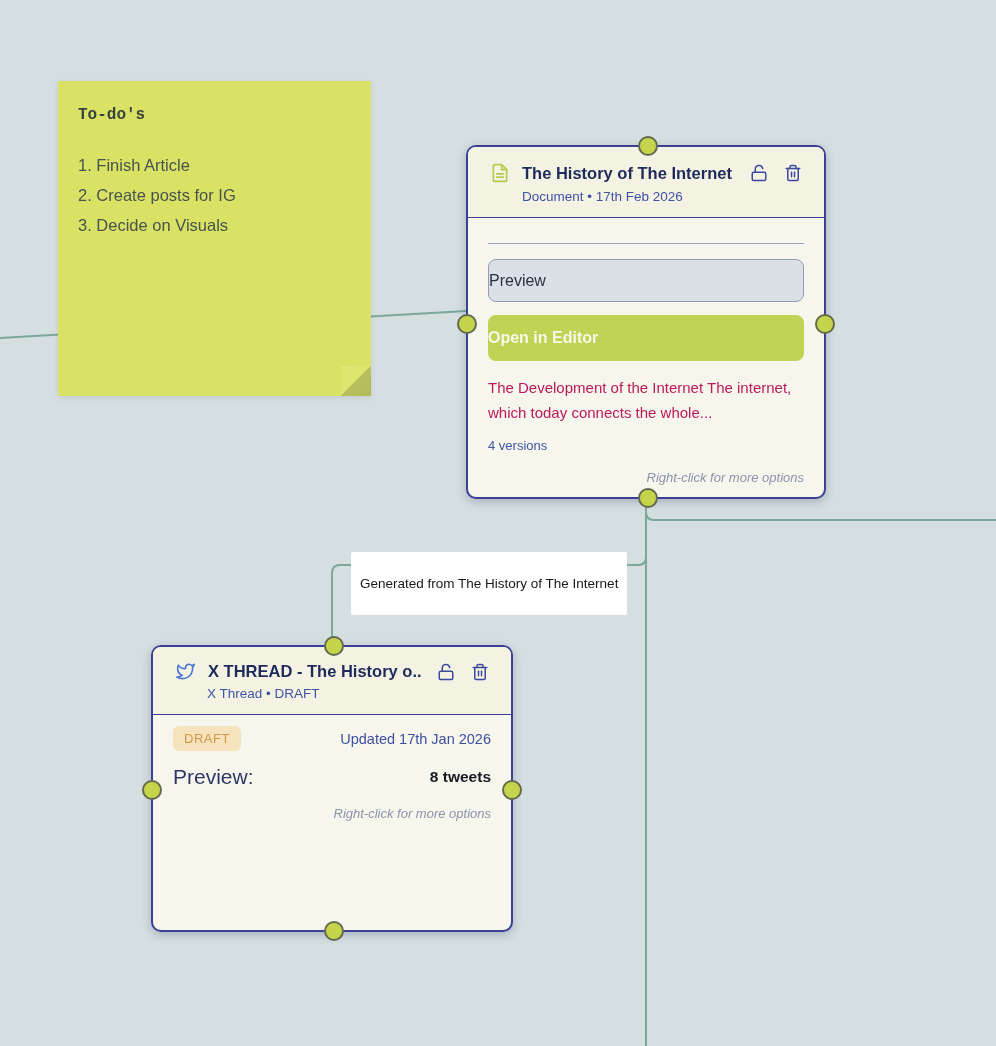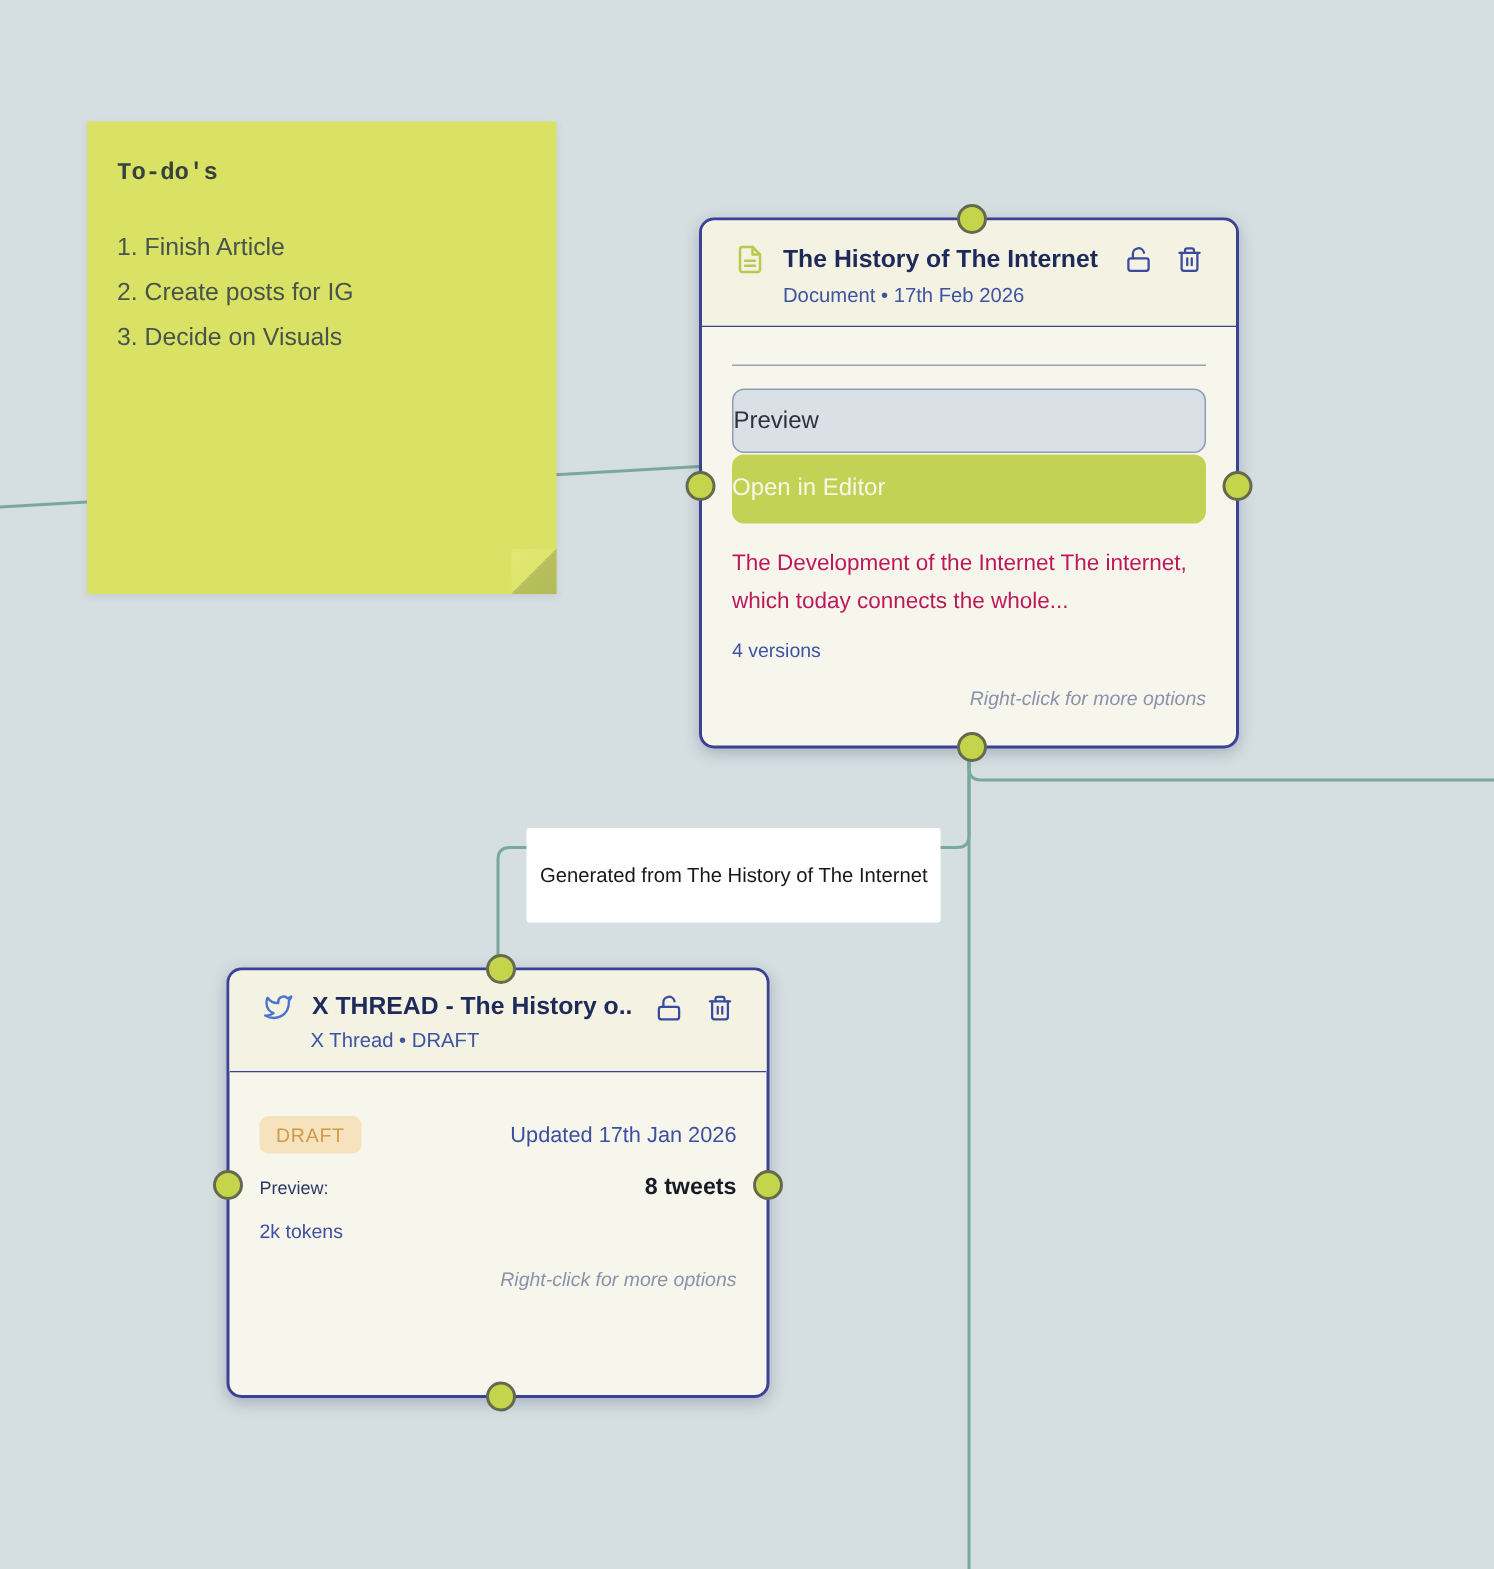--- a/index.html
+++ b/index.html
@@ -77,43 +77,43 @@
     font-family:"Liberation Sans", sans-serif;
     font-size:16px; text-align:left; cursor:pointer;
   }
   .btn-preview {
     margin-top:15px; height:43px;
     background:#d9e0e6; border:1px solid #929cb8; color:#2b3240;
   }
   .btn-lime {
     border:none; background:#c2d254; color:#f7f8ea;
   }
-  .doc-card .btn-lime { margin-top:1px; height:46px; }
+  .doc-card .btn-lime { margin-top:13px; height:46px;font-weight:bold; }
   .thread-card .btn-lime { margin-top:20px; height:38px; }
 
   .preview-text {
     margin-top:14px; font-size:15px; line-height:25px; color:#be185d;
   }
   .versions { margin-top:13px; font-size:13px; color:#3f53a4; }
   .hint {
     margin-top:17px; font-size:13px; font-style:italic;
     color:#8b92ab; text-align:right;
   }
 
   
   .meta-row { display:flex; align-items:center; justify-content:space-between; }
-  .row-badge { margin-top:29px; }
+  .row-badge { margin-top:11px; }
   .badge {
     background:#f6e2bc; color:#d09a46;
     font-size:13px; letter-spacing:0.5px;
     padding:5px 11px; border-radius:6px;
   }
   .updated { font-size:14.5px; color:#3d4fa1; }
   .row-preview { margin-top:14px; }
-  .preview-label { font-size:12px; color:#2c3767; }
+  .preview-label { font-size:21px; color:#2c3767; }
   .tweet-count { font-size:15.5px; font-weight:700; color:#171b24; }
   .tokens { margin-top:12px; font-size:13px; color:#3d4fa1; }
 
   
   .handle {
     position:absolute; width:20px; height:20px; border-radius:50%;
     background:#c4d44b; border:2px solid #646a4d;
     cursor:crosshair; z-index:5;
   }
   .doc-card .handle-top    { left:170px; top:-11px; }
@@ -218,21 +218,20 @@
     </div>
     <div class="card-body">
       <div class="meta-row row-badge">
         <span class="badge">DRAFT</span>
         <span class="updated">Updated 17th Jan 2026</span>
       </div>
       <div class="meta-row row-preview">
         <span class="preview-label">Preview:</span>
         <span class="tweet-count">8 tweets</span>
       </div>
-      <div class="tokens">2k tokens</div>
       <div class="hint">Right-click for more options</div>
     </div>
     <div class="handle handle-top"></div>
     <div class="handle handle-left"></div>
     <div class="handle handle-right"></div>
     <div class="handle handle-bottom"></div>
   </div>
 
 </div>
 

